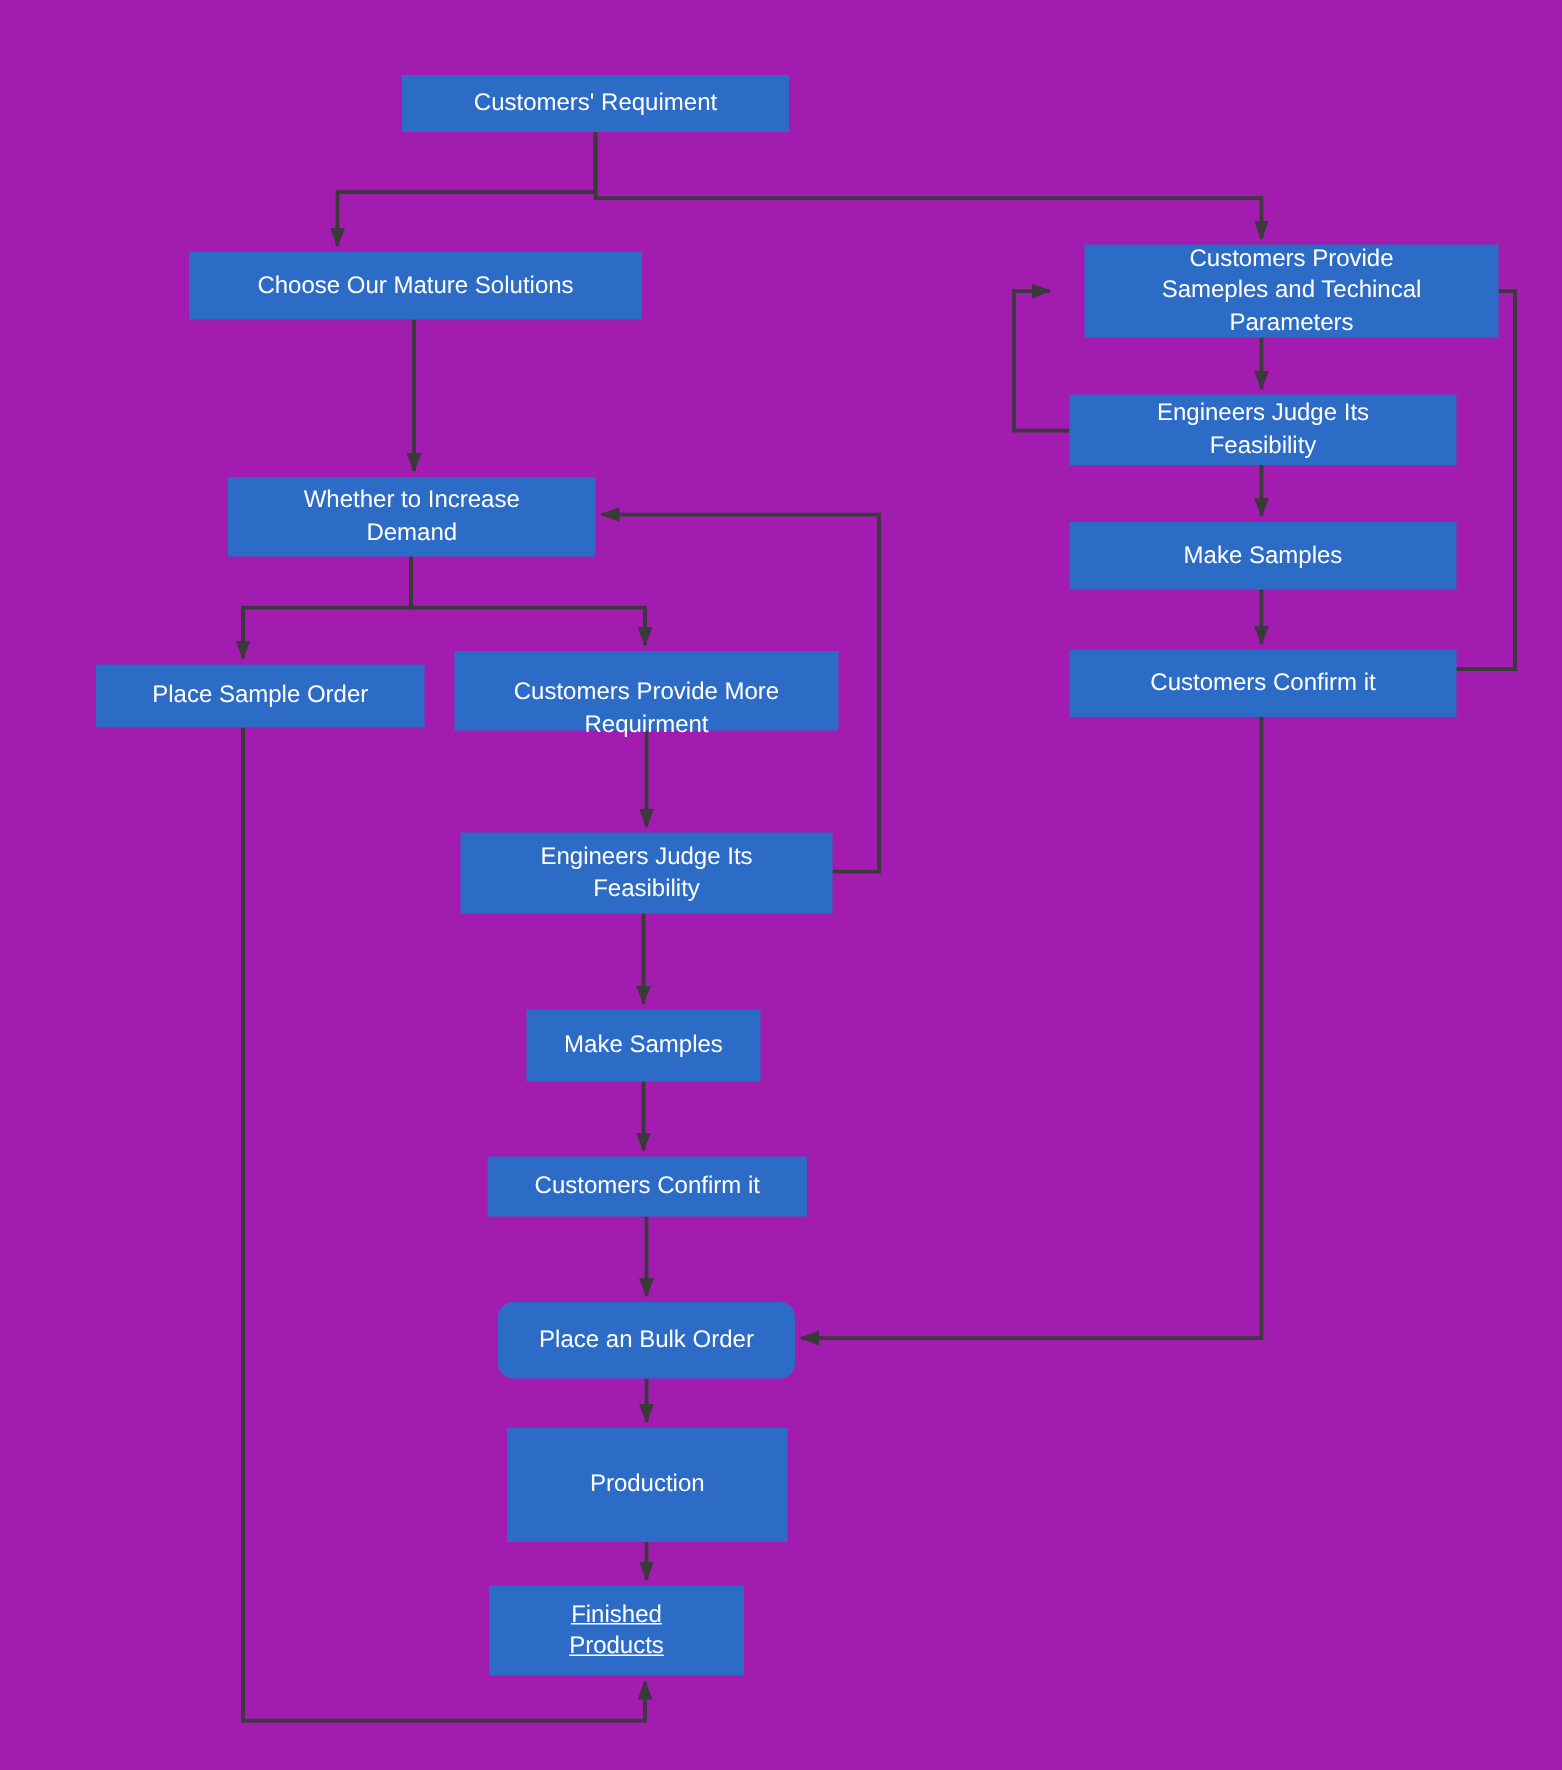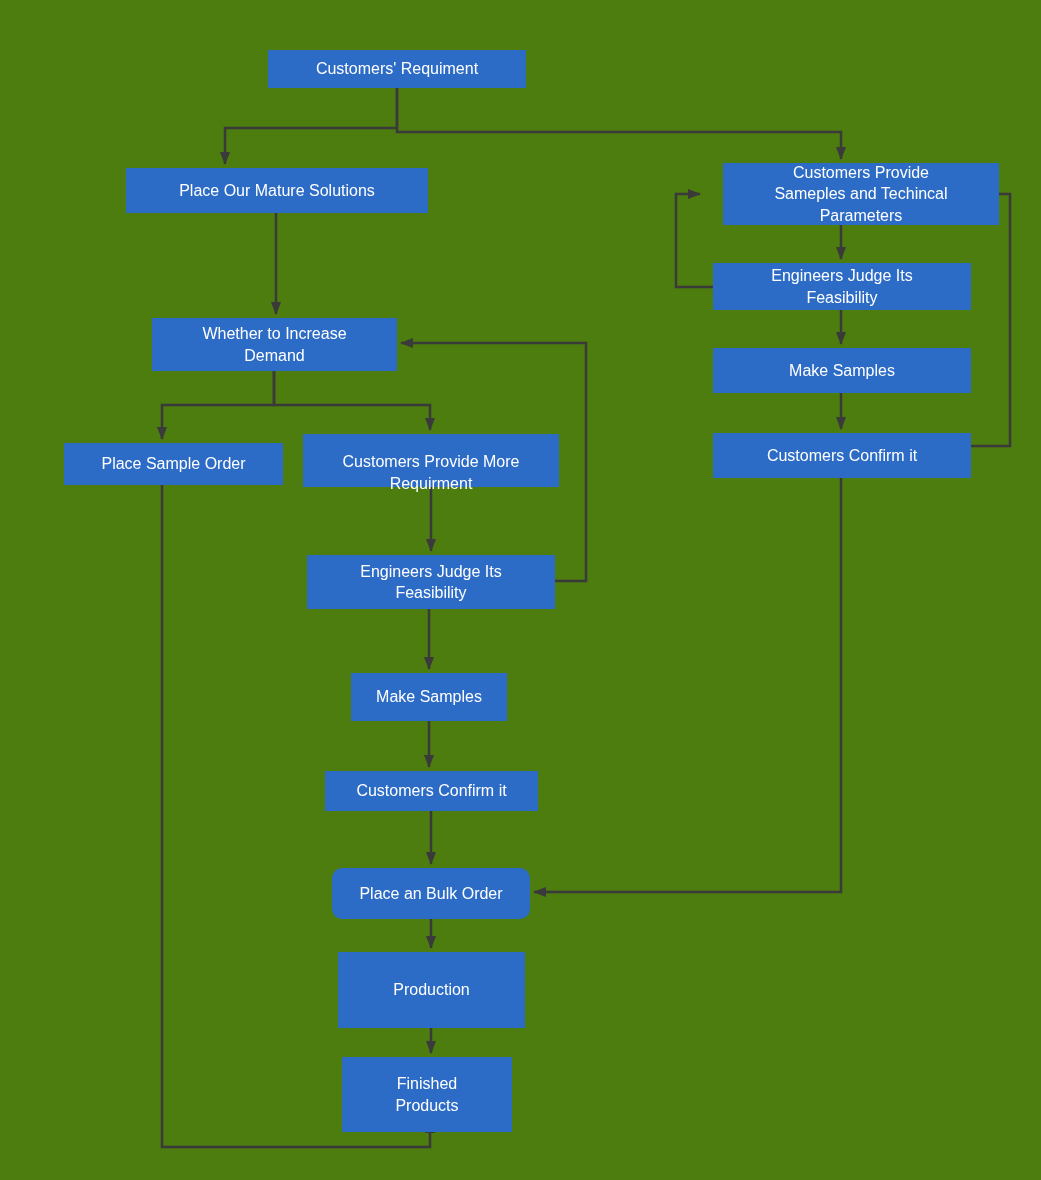--- a/index.html
+++ b/index.html
@@ -19,21 +19,21 @@
     font-size:16px;
     line-height:1.32;
     box-sizing:border-box;
     padding:2px 6px;
   }
   .node span{display:inline-block;}
 </style>
 </head>
 <body>
 
-<div id="canvas" style="background: #4d7c0f;">
+<div id="canvas" style="background: #a21caf;">
   <svg id="edges-layer" viewBox="0 0 1041 1180" xmlns="http://www.w3.org/2000/svg">
     <defs>
       <marker id="arrow" markerWidth="13" markerHeight="10" refX="12" refY="5" orient="auto" markerUnits="userSpaceOnUse">
         <path id="arrow-head" d="M0,0 L13,5 L0,10 Z" fill="#3a3a3a"></path>
       </marker>
     </defs>
   <polyline points="397,88 397,128 225,128 225,164" stroke="#3a3a3a" marker-end="url(#arrow)"></polyline>
       <polyline points="397,88 397,132 841,132 841,159" stroke="#3a3a3a" marker-end="url(#arrow)"></polyline>
       <polyline points="276,213 276,314" stroke="#3a3a3a" marker-end="url(#arrow)"></polyline>
       <polyline points="274,371 274,405 162,405 162,439" stroke="#3a3a3a" marker-end="url(#arrow)"></polyline>
@@ -51,21 +51,21 @@
       <polyline points="841,393 841,429" stroke="#3a3a3a" marker-end="url(#arrow)"></polyline>
       <polyline points="841,478 841,892 534,892" stroke="#3a3a3a" marker-end="url(#arrow)"></polyline>
       <polyline points="970,446 1010,446 1010,194 984,194" stroke="#3a3a3a" marker-end="url(#arrow)"></polyline>
       <polyline points="713,287 676,287 676,194 700,194" stroke="#3a3a3a" marker-end="url(#arrow)"></polyline>
     </svg>
   <div id="nodes-layer">
       <div class="node" style="left: 268px; top: 50px; width: 258px; height: 38px; background: rgb(45, 108, 198); color: rgb(255, 255, 255);">
         <span>Customers' Requiment</span>
       </div>
       <div class="node" style="left: 126px; top: 168px; width: 302px; height: 45px; background: rgb(45, 108, 198); color: rgb(255, 255, 255);">
-        <span>Place Our Mature Solutions</span>
+        <span>Choose Our Mature Solutions</span>
       </div>
       <div class="node" style="left: 704px; top: 163px; width: 276px; height: 62px; background: rgb(45, 108, 198); color: rgb(255, 255, 255); margin-left: 19px;">
         <span style="max-width: 210px;">Customers Provide Sameples and Techincal Parameters</span>
       </div>
       <div class="node" style="left: 713px; top: 263px; width: 258px; height: 47px; background: rgb(45, 108, 198); color: rgb(255, 255, 255);">
         <span style="max-width: 175px;">Engineers Judge Its Feasibility</span>
       </div>
       <div class="node" style="left: 713px; top: 348px; width: 258px; height: 45px; background: rgb(45, 108, 198); color: rgb(255, 255, 255);">
         <span>Make Samples</span>
       </div>
@@ -89,17 +89,17 @@
       </div>
       <div class="node" style="left: 325px; top: 771px; width: 213px; height: 40px; background: rgb(45, 108, 198); color: rgb(255, 255, 255);">
         <span>Customers Confirm it</span>
       </div>
       <div class="node" style="left: 332px; top: 868px; width: 198px; height: 51px; background: rgb(45, 108, 198); color: rgb(255, 255, 255); border-radius: 10px;">
         <span>Place an Bulk Order</span>
       </div>
       <div class="node" style="left: 338px; top: 952px; width: 187px; height: 76px; background: rgb(45, 108, 198); color: rgb(255, 255, 255);">
         <span>Production</span>
       </div>
-      <div class="node" style="left: 342px; top: 1057px; width: 170px; height: 75px; background: rgb(45, 108, 198); color: rgb(255, 255, 255);">
+      <div class="node" style="left: 326px; top: 1057px; width: 170px; height: 60px; background: rgb(45, 108, 198); color: rgb(255, 255, 255); text-decoration: underline;">
         <span style="max-width: 100px;">Finished Products</span>
       </div>
     </div>
 </div>
 
 </body></html>

